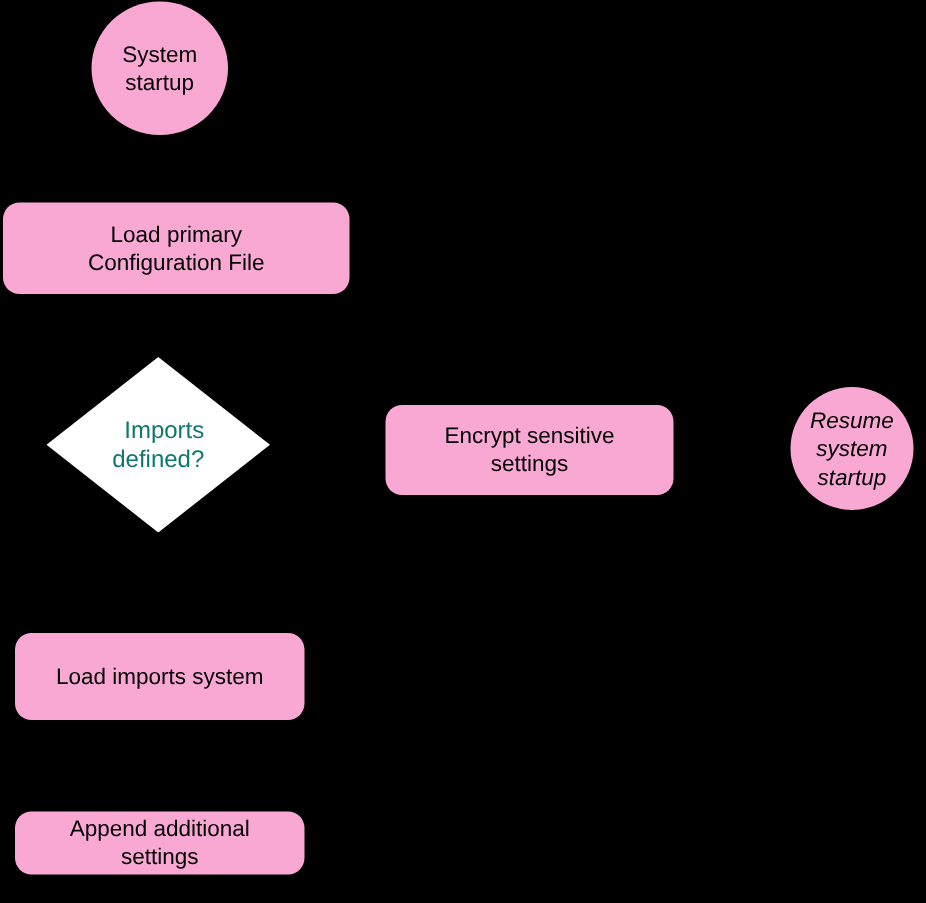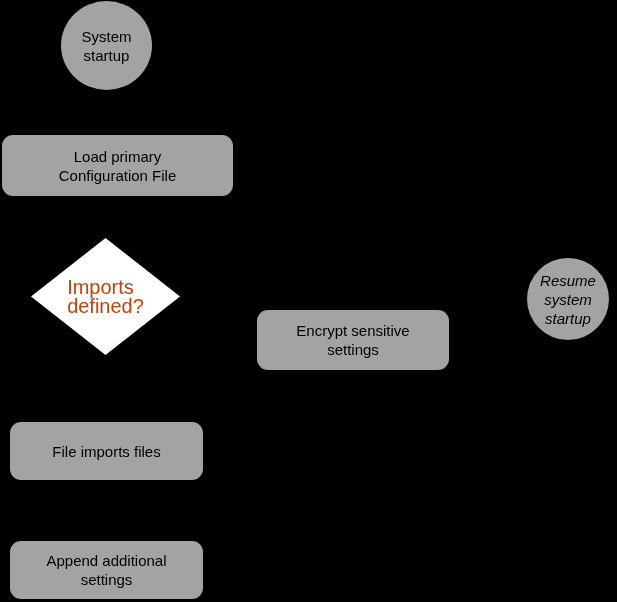--- a/index.html
+++ b/index.html
@@ -14,21 +14,21 @@
   #canvas {
     position: relative;
     width: 617px;
     height: 602px;
     background: #000000;
     overflow: hidden;
   }
   .node {
     position: absolute;
     box-sizing: border-box;
-    background: #a3a3a3;
+    background: #f9a8d4;
     color: #000000;
     display: flex;
     align-items: center;
     justify-content: center;
     text-align: center;
     font-size: 15px;
     line-height: 19px;
     font-family: "Liberation Sans", sans-serif;
     white-space: pre-line;
   }
@@ -44,35 +44,35 @@
   .decision .diamond-shape {
     position: absolute;
     left: 0;
     top: 0;
     width: 100%;
     height: 100%;
   }
   .decision .diamond-label {
     position: relative;
     z-index: 2;
-    color: #c2410c;
-    text-align: left;
+    color: #0f766e;
+    text-align: right;
     line-height: 19px;
-    font-size: 20px;
+    font-size: 16px;
     white-space: pre-line;
   }
 
   
   #node-system-startup   { left: 61px;  top: 1px;   width: 91px;  height: 89px; }
   #node-load-primary     { left: 2px;   top: 135px; width: 231px; height: 61px; }
   #node-imports-defined  { left: 31px;  top: 238px; width: 149px; height: 117px; }
-  #node-encrypt-settings { left: 257px; top: 270px; width: 192px; height: 60px; margin-top: 40px; }
+  #node-encrypt-settings { left: 257px; top: 270px; width: 192px; height: 60px; }
   #node-resume-startup   { left: 527px; top: 258px; width: 82px;  height: 82px; font-style: italic; }
   #node-load-imports     { left: 10px;  top: 422px; width: 193px; height: 58px; }
-  #node-append-settings  { left: 10px;  top: 541px; width: 193px; height: 58px; }
+  #node-append-settings  { left: 10px;  top: 541px; width: 193px; height: 42px; }
 </style>
 </head>
 <body>
 
 <div id="canvas">
 
   <div class="node terminator" id="node-system-startup">
     <span>System
 startup</span>
   </div>
@@ -95,21 +95,21 @@
 settings</span>
   </div>
 
   <div class="node terminator" id="node-resume-startup">
     <span>Resume
 system
 startup</span>
   </div>
 
   <div class="node process" id="node-load-imports">
-    <span>File imports files</span>
+    <span>Load imports system</span>
   </div>
 
   <div class="node process" id="node-append-settings">
     <span>Append additional
 settings</span>
   </div>
 
 </div>
 
 </body></html>

